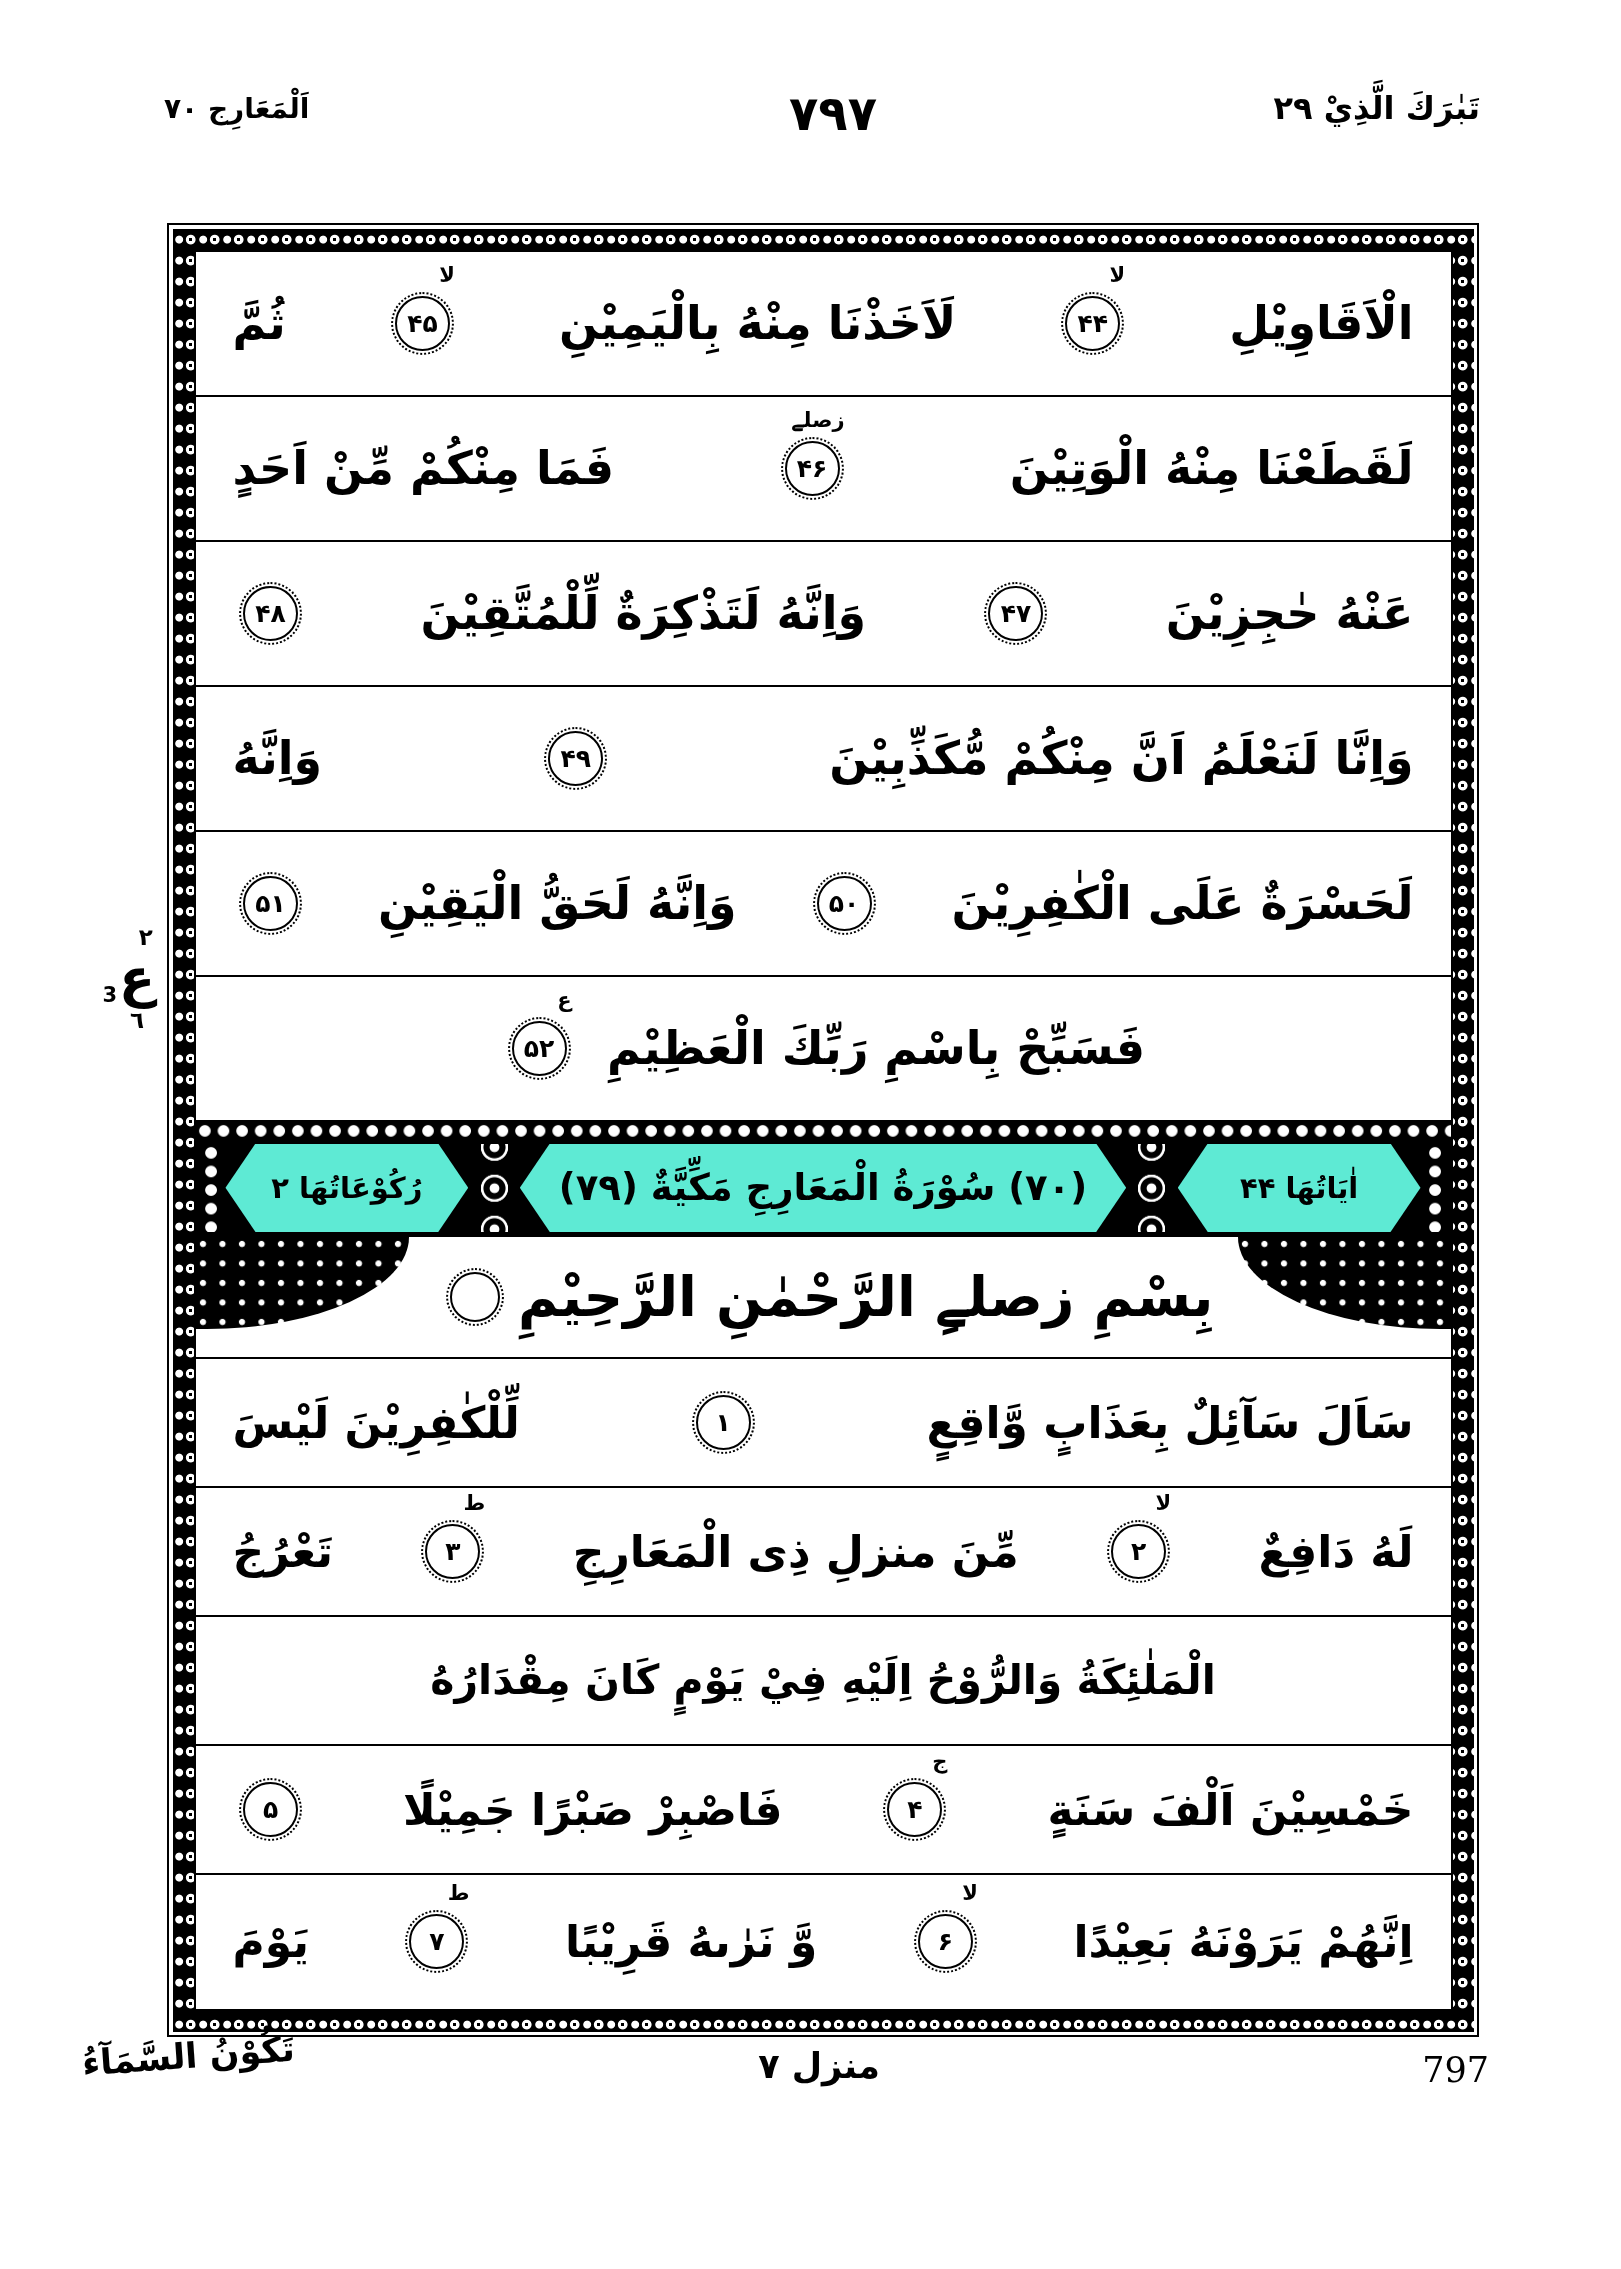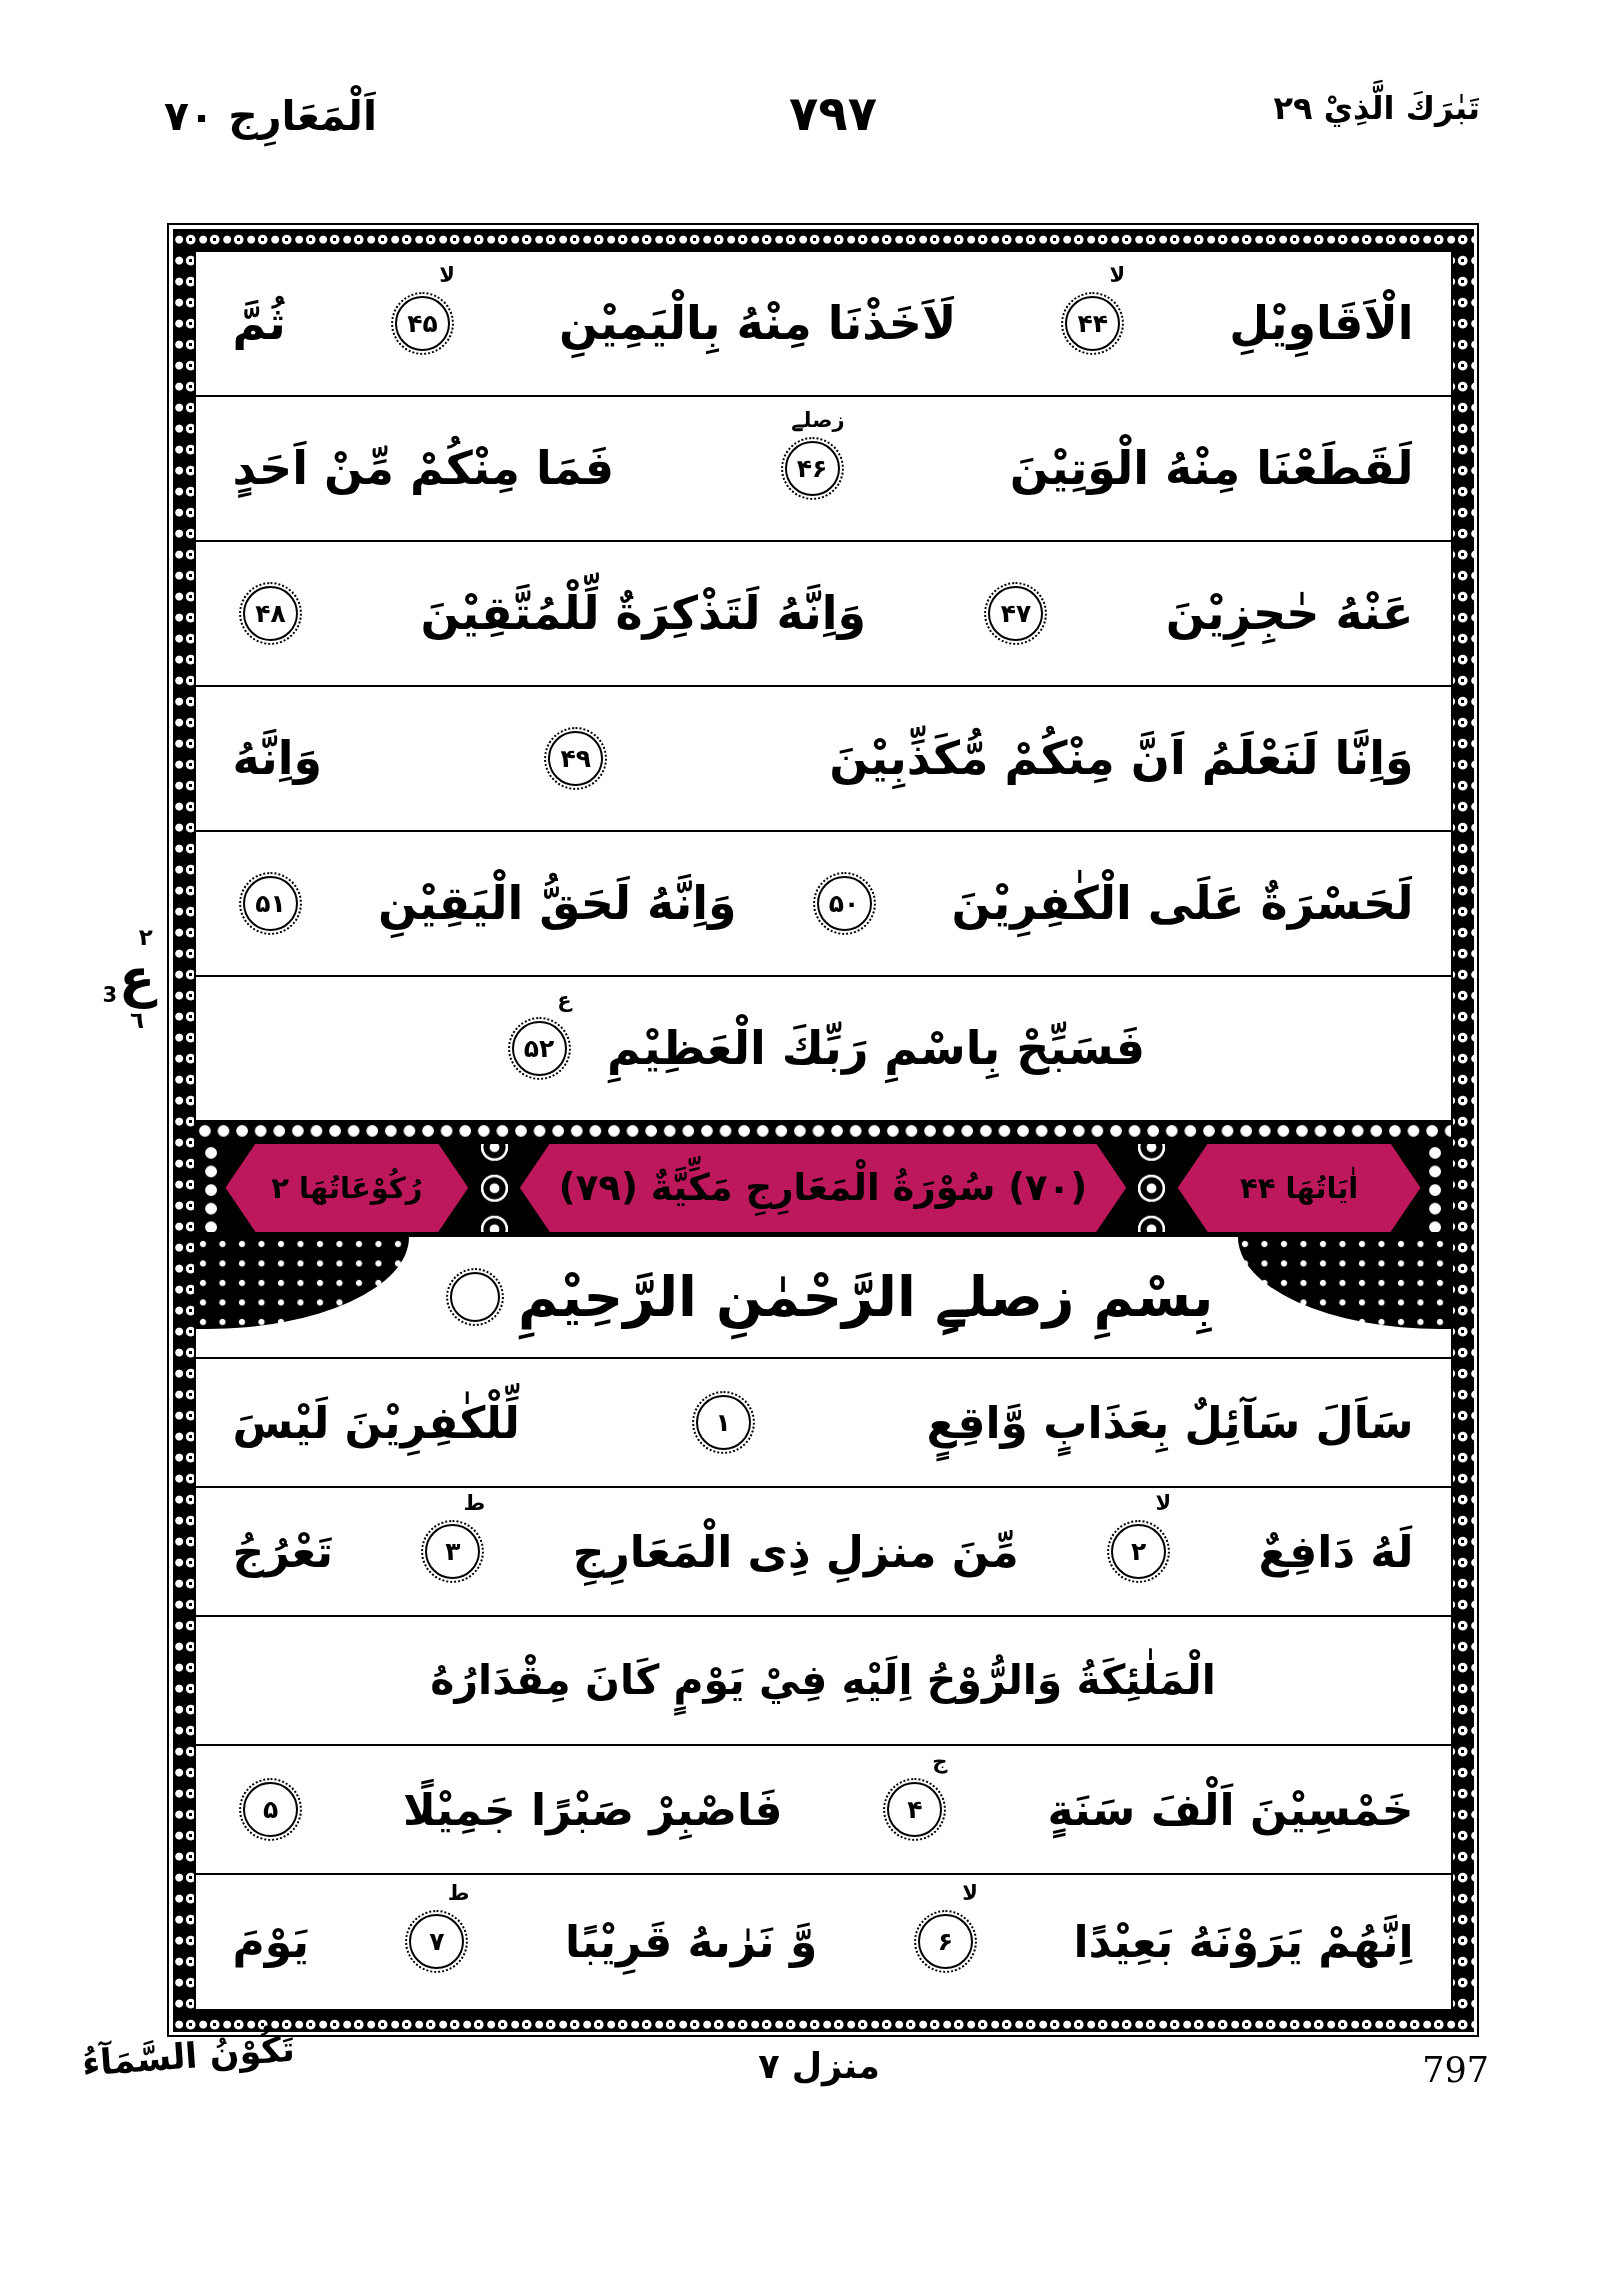--- a/index.html
+++ b/index.html
@@ -6,21 +6,21 @@
   .page{
     position:relative;
     width:1622px;height:2270px;
     background:#ffffff;
     font-family:"DejaVu Sans", sans-serif;
     color:#000;
     overflow:hidden;
   }
   
   .hdr{position:absolute;font-weight:700;direction:rtl;white-space:nowrap;}
-  .hdr-left{left:164px;top:92px;font-size:41px;}
+  .hdr-left{left:164px;top:92px;font-size:28px;}
   .hdr-center{left:0;right:0;top:85px;text-align:center;font-size:48px;margin-left:44px;}
   .hdr-right{right:142px;top:89px;font-size:32px;}
 
   
   .frame{
     position:absolute;left:167px;top:223px;width:1312px;height:1814px;
     box-sizing:border-box;border:2.7px solid #000;padding:3.5px;background:#fff;
   }
   .frame-band{
     height:100%;box-sizing:border-box;padding:21px;
@@ -76,21 +76,21 @@
     width:17.7px;flex:0 0 auto;background-color:#000;
     background-image:radial-gradient(circle at 8.9px 8.9px, #fff 5.3px, transparent 6.2px);
     background-size:17.7px 18.6px;
   }
   .orn-div{
     width:41px;flex:0 0 auto;background-color:#000;
     background-image:radial-gradient(circle at 50% 50%, #fff 0 4.4px, #000 5.3px 10.6px, #fff 11.5px 13.3px, transparent 14px);
     background-size:41px 41px;background-position:center;
   }
   .cartouche{
-    background:#be185d;display:flex;align-items:center;justify-content:center;
+    background:#5eead4;display:flex;align-items:center;justify-content:center;
     font-weight:700;white-space:nowrap;direction:rtl;
     clip-path:polygon(30px 0, calc(100% - 30px) 0, 100% 50%, calc(100% - 30px) 100%, 30px 100%, 0 50%);
     padding:16px 39px;
   }
   .cartouche.small{flex:1.05;font-size:29px;}
   .cartouche.big{flex:2.3;font-size:37px;}
 
   
   .bism-row{
     box-sizing:border-box;height:122px;flex:0 0 auto;position:relative;

